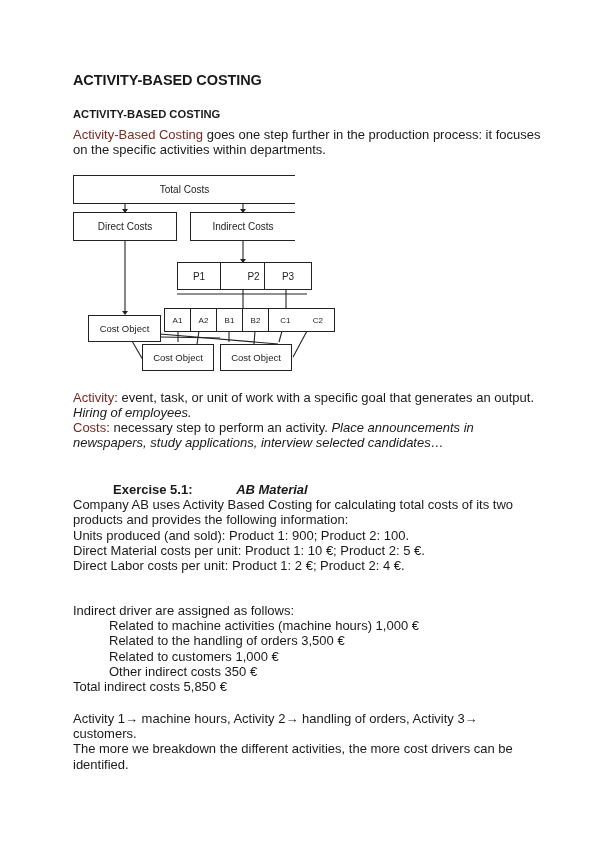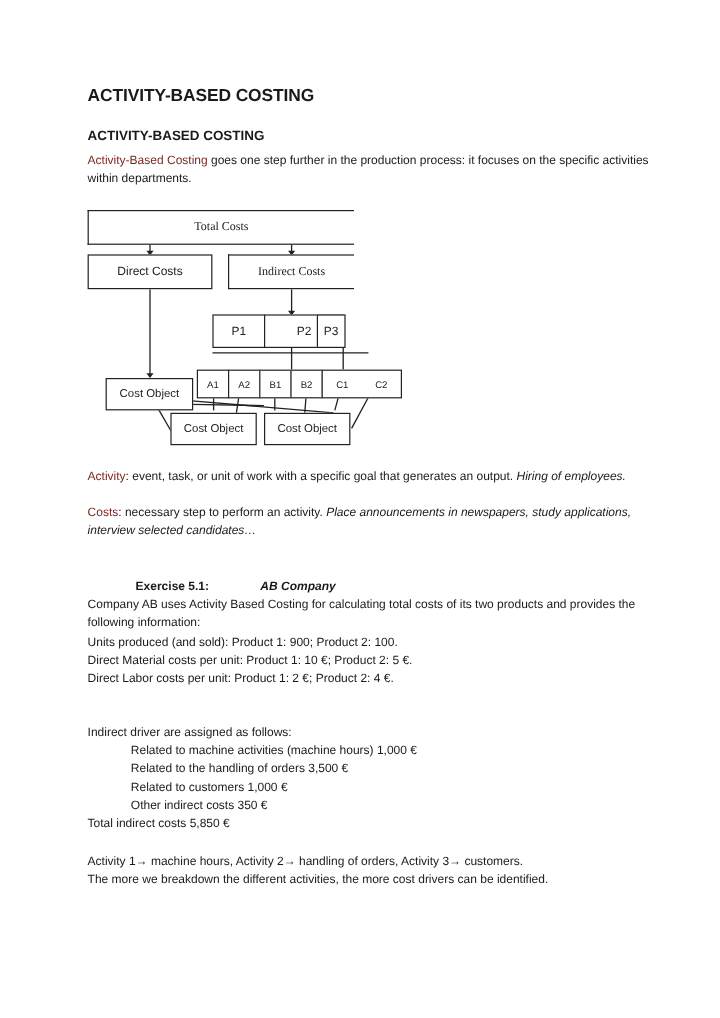--- a/index.html
+++ b/index.html
@@ -1,28 +1,28 @@
 <!DOCTYPE html>
 <html><head>
   <meta charset="utf-8">
   <style>
     html, body { margin: 0; padding: 0; background: #ffffff; }
     body { width: 600px; height: 848px; position: relative; overflow: hidden;
       font-family: "Liberation Sans", "DejaVu Sans", sans-serif; color: #1a1a1a; }
     .h1 { position: absolute; left: 73px; top: 72px; font-size: 14.5px; font-weight: bold; letter-spacing: -0.1px; }
     .h2 { position: absolute; left: 73px; top: 108px; font-size: 11.2px; font-weight: bold; }
-    .para { position: absolute; left: 73px; width: 470px; font-size: 10px; line-height: 15.2px; }
+    .para { position: absolute; left: 73px; width: 470px; font-size: 13px; line-height: 15.2px; }
     .accent { color: #7a2a22; }
     .it { font-style: italic; }
     .b { font-weight: bold; margin-left: 40px; }
     .indent { padding-left: 36px; }
     .diagram { position: absolute; left: 0; top: 0; width: 600px; height: 400px; }
     .box { position: absolute; border: 1.3px solid #222; background: #fff; box-sizing: border-box;
       display: flex; align-items: center; justify-content: center; font-size: 10px; color: #222; }
-    .box.noright { border-right: none; font-family: Liberation Serif, serif; }
+    .box.noright { border-right: none; }
     .box.small { font-size: 8px; }
     svg.lines { position: absolute; left: 0; top: 0; }
   </style>
 </head>
 <body>
 
 <div class="h1">ACTIVITY-BASED COSTING</div>
 <div class="h2">ACTIVITY-BASED COSTING</div>
 
 <div class="para" style="top:127px;">
@@ -62,21 +62,21 @@
       <polygon points="240,259 246,259 243,263"></polygon>
     </g>
   </svg>
 
   <div class="box noright" style="left:73px;top:175px;width:222px;height:29px;">Total Costs</div>
   <div class="box" style="left:73px;top:212px;width:104px;height:29px;">Direct Costs</div>
   <div class="box noright" style="left:190px;top:212px;width:105px;height:29px;">Indirect Costs</div>
 
   <div class="box" style="left:177px;top:262px;width:44px;height:28px;">P1</div>
   <div class="box" style="left:220px;top:262px;width:67px;height:28px;">P2</div>
-  <div class="box" style="left:264px;top:262px;width:24px;height:28px;">P3</div>
+  <div class="box" style="left:264px;top:262px;width:48px;height:28px;">P3</div>
 
   <div class="box small" style="left:164px;top:308px;width:27px;height:24px;">A1</div>
   <div class="box small" style="left:190px;top:308px;width:27px;height:24px;">A2</div>
   <div class="box small" style="left:216px;top:308px;width:27px;height:24px;">B1</div>
   <div class="box small" style="left:242px;top:308px;width:27px;height:24px;">B2</div>
   <div class="box small" style="left:268px;top:308px;width:67px;height:24px;justify-content:space-around;">
     <span>C1</span>
     <span>C2</span>
   </div>
 
@@ -86,21 +86,21 @@
 </div>
 
 <div class="para" style="top:390px;">
   <span class="accent">Activity</span><span>: event, task, or unit of work with a specific goal that generates an output. </span><span class="it">Hiring of employees.</span>
 </div>
 <div class="para" style="top:420px;">
   <span class="accent">Costs</span><span>: necessary step to perform an activity. </span><span class="it">Place announcements in newspapers, study applications, interview selected candidates…</span>
 </div>
 
 <div class="para" style="top:482px;">
-  <div><span class="b">Exercise 5.1: </span><span class="b it">AB Company</span></div>
+  <div><span class="b">Exercise 5.1: </span><span class="b it">AB Material</span></div>
   <div>Company AB uses Activity Based Costing for calculating total costs of its two products and provides the following information:</div>
   <div>Units produced (and sold): Product 1: 900; Product 2: 100.</div>
   <div>Direct Material costs per unit: Product 1: 10 €; Product 2: 5 €.</div>
   <div>Direct Labor costs per unit: Product 1: 2 €; Product 2: 4 €.</div>
 </div>
 
 <div class="para" style="top:603px;">
   <div>Indirect driver are assigned as follows:</div>
   <div class="indent">Related to machine activities (machine hours) 1,000 €</div>
   <div class="indent">Related to the handling of orders 3,500 €</div>

